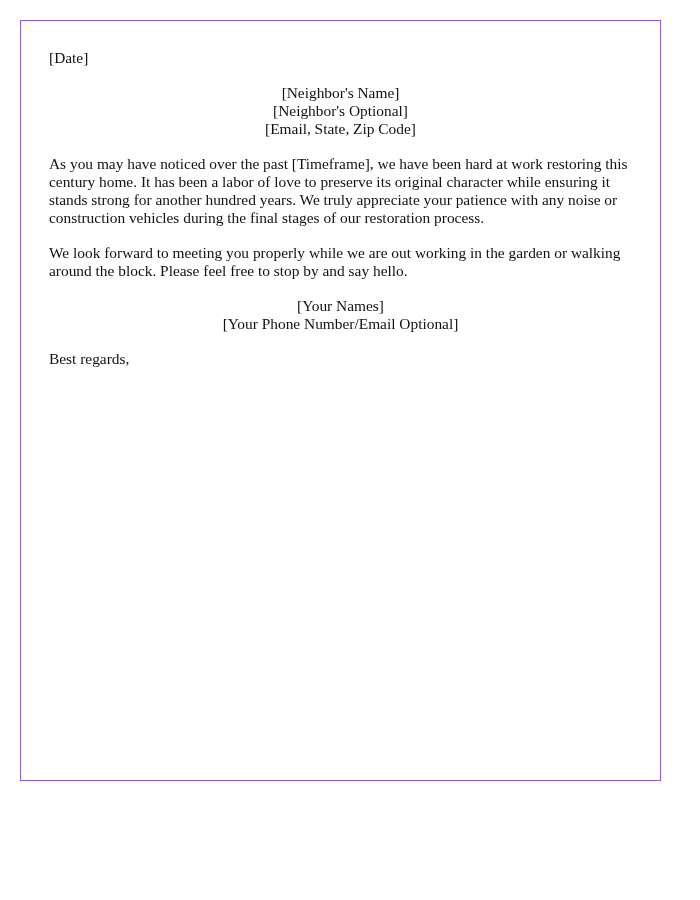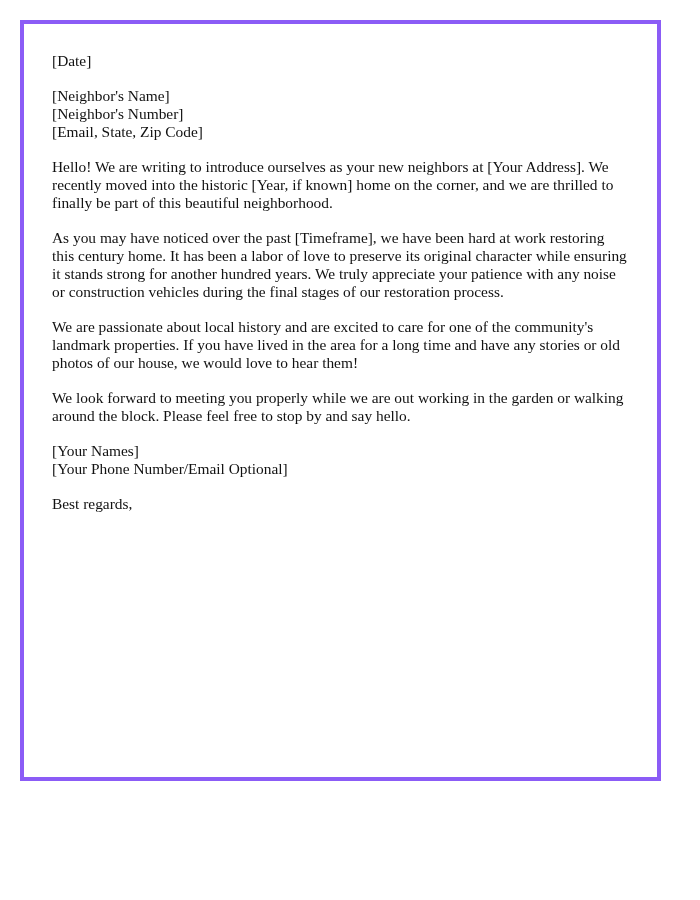--- a/index.html
+++ b/index.html
@@ -13,51 +13,50 @@
     position: relative;
     overflow: hidden;
   }
   .letter {
     position: absolute;
     left: 20px;
     top: 20px;
     width: 641px;
     height: 761px;
     box-sizing: border-box;
-    border: 4px solid #8b5cf6;
+    border: 1px solid #8b5cf6;
     background: #ffffff;
     padding: 28px 28px 0 28px;
     font-family: "Liberation Serif", "DejaVu Serif", serif;
     font-size: 15.4px;
     line-height: 18px;
     color: #111111;
   }
   .letter p {
     margin: 0 0 17px 0;
   }
   .line {
     display: block;
+    text-align: center;
   }
 </style>
 </head>
 <body>
 
 <div class="letter">
   <p>[Date]</p>
 
   <p>
     <span class="line">[Neighbor's Name]</span>
-    <span class="line">[Neighbor's Number]</span>
+    <span class="line">[Neighbor's Optional]</span>
     <span class="line">[Email, State, Zip Code]</span>
   </p>
 
 
-  <p>Hello! We are writing to introduce ourselves as your new neighbors at [Your Address]. We recently moved into the historic [Year, if known] home on the corner, and we are thrilled to finally be part of this beautiful neighborhood.</p>
   <p>As you may have noticed over the past [Timeframe], we have been hard at work restoring this century home. It has been a labor of love to preserve its original character while ensuring it stands strong for another hundred years. We truly appreciate your patience with any noise or construction vehicles during the final stages of our restoration process.</p>
-  <p>We are passionate about local history and are excited to care for one of the community's landmark properties. If you have lived in the area for a long time and have any stories or old photos of our house, we would love to hear them!</p>
   <p>We look forward to meeting you properly while we are out working in the garden or walking around the block. Please feel free to stop by and say hello.</p>
 
   <p>
     <span class="line">[Your Names]</span>
     <span class="line">[Your Phone Number/Email Optional]</span>
   </p>
 
   <p>Best regards,</p>
 </div>
 

